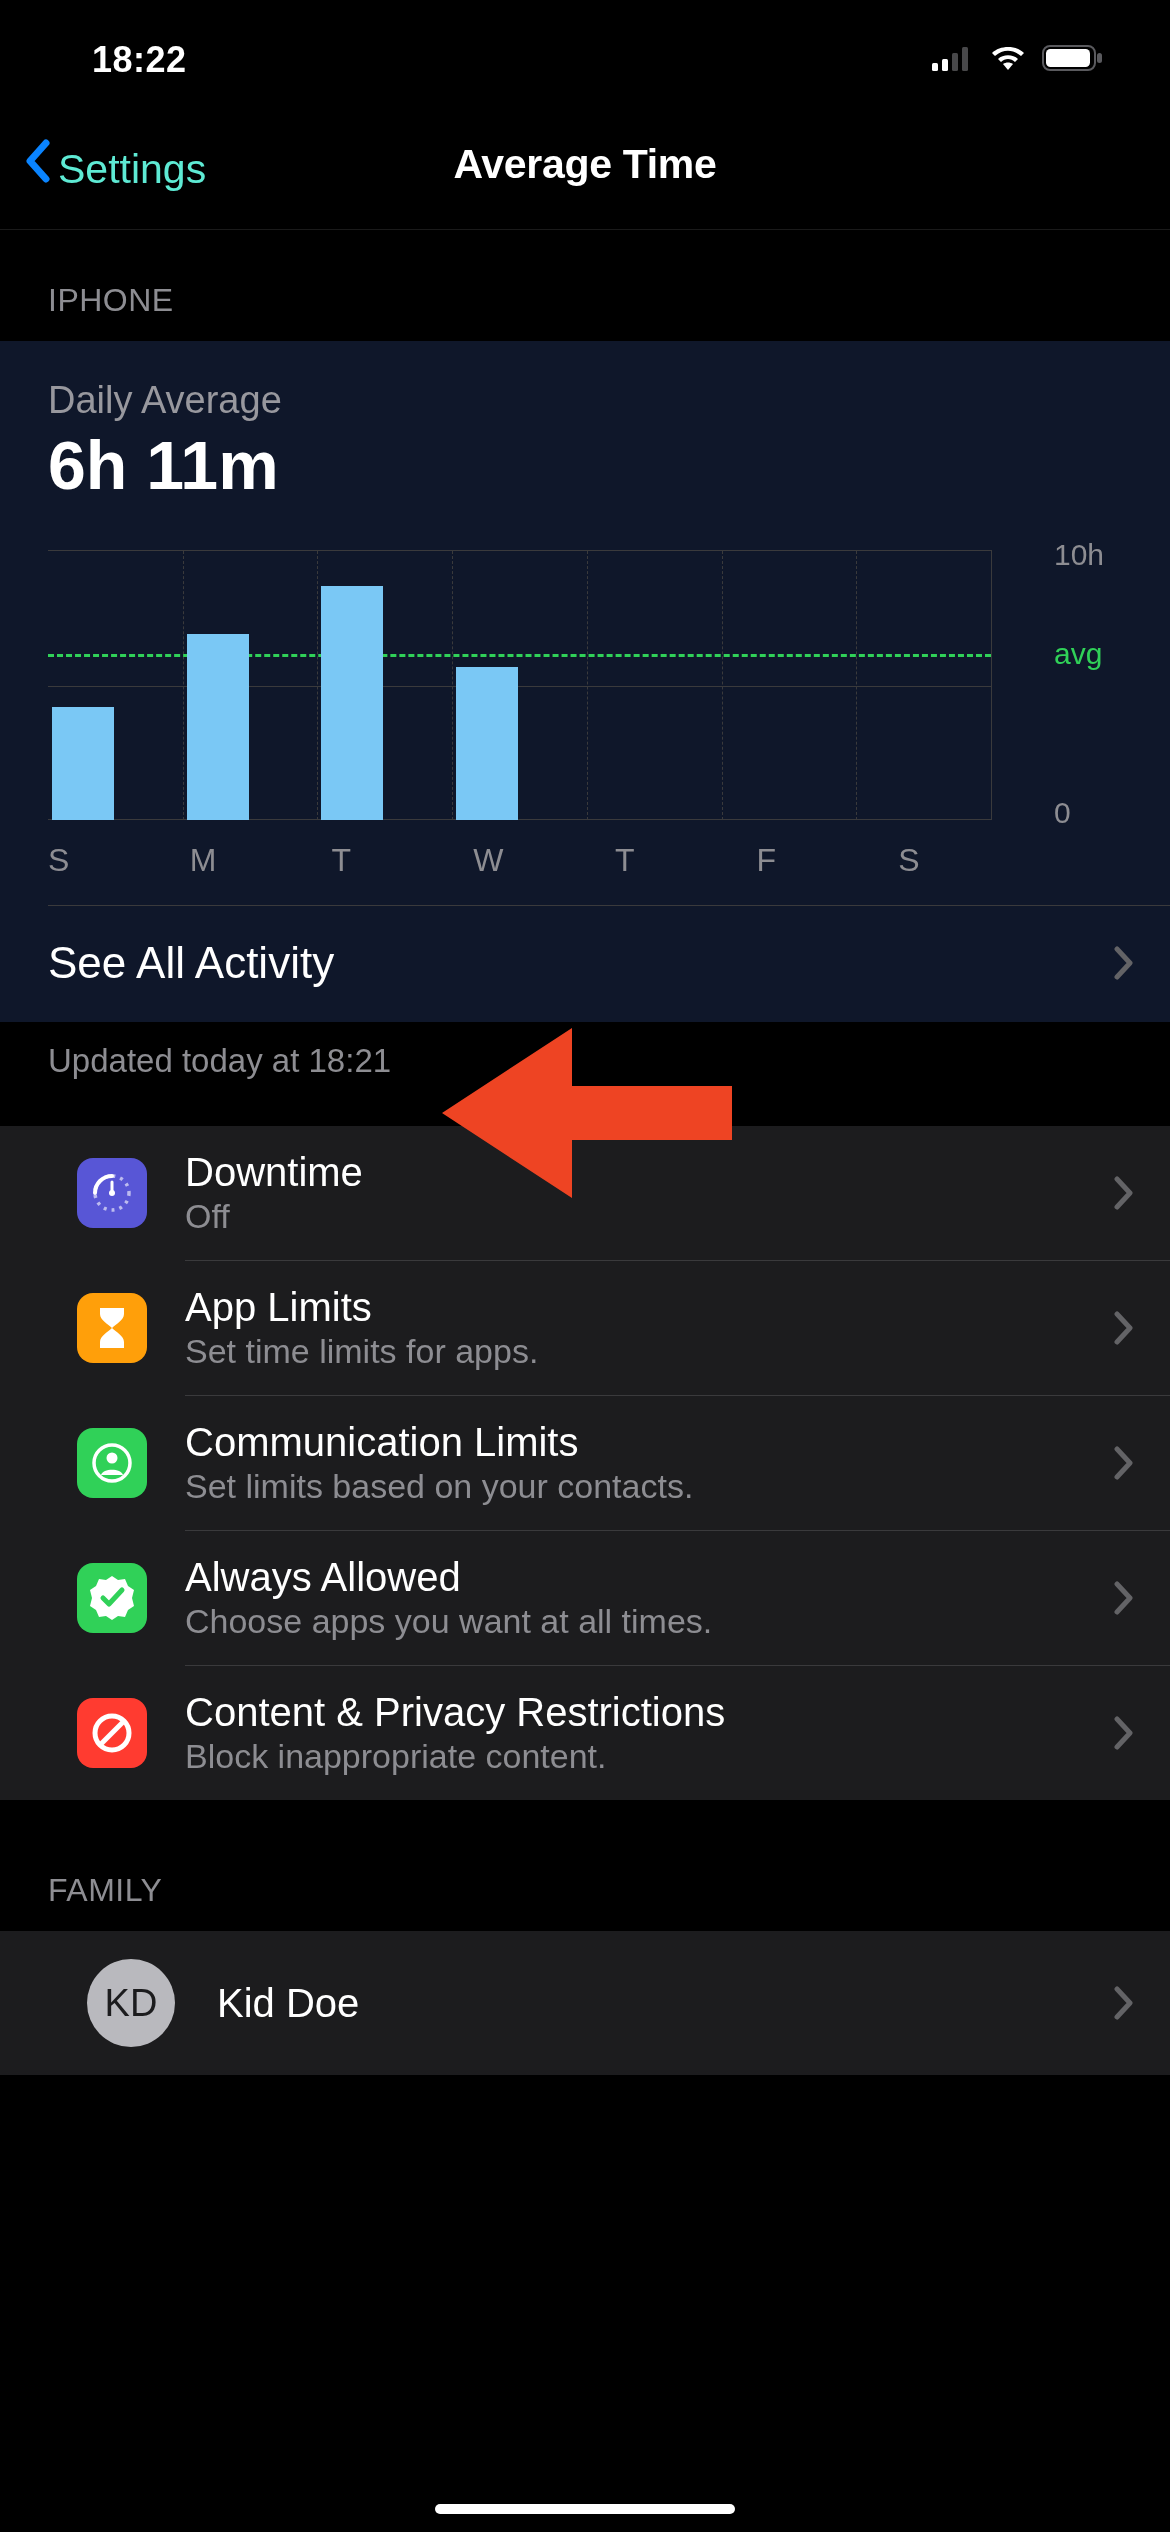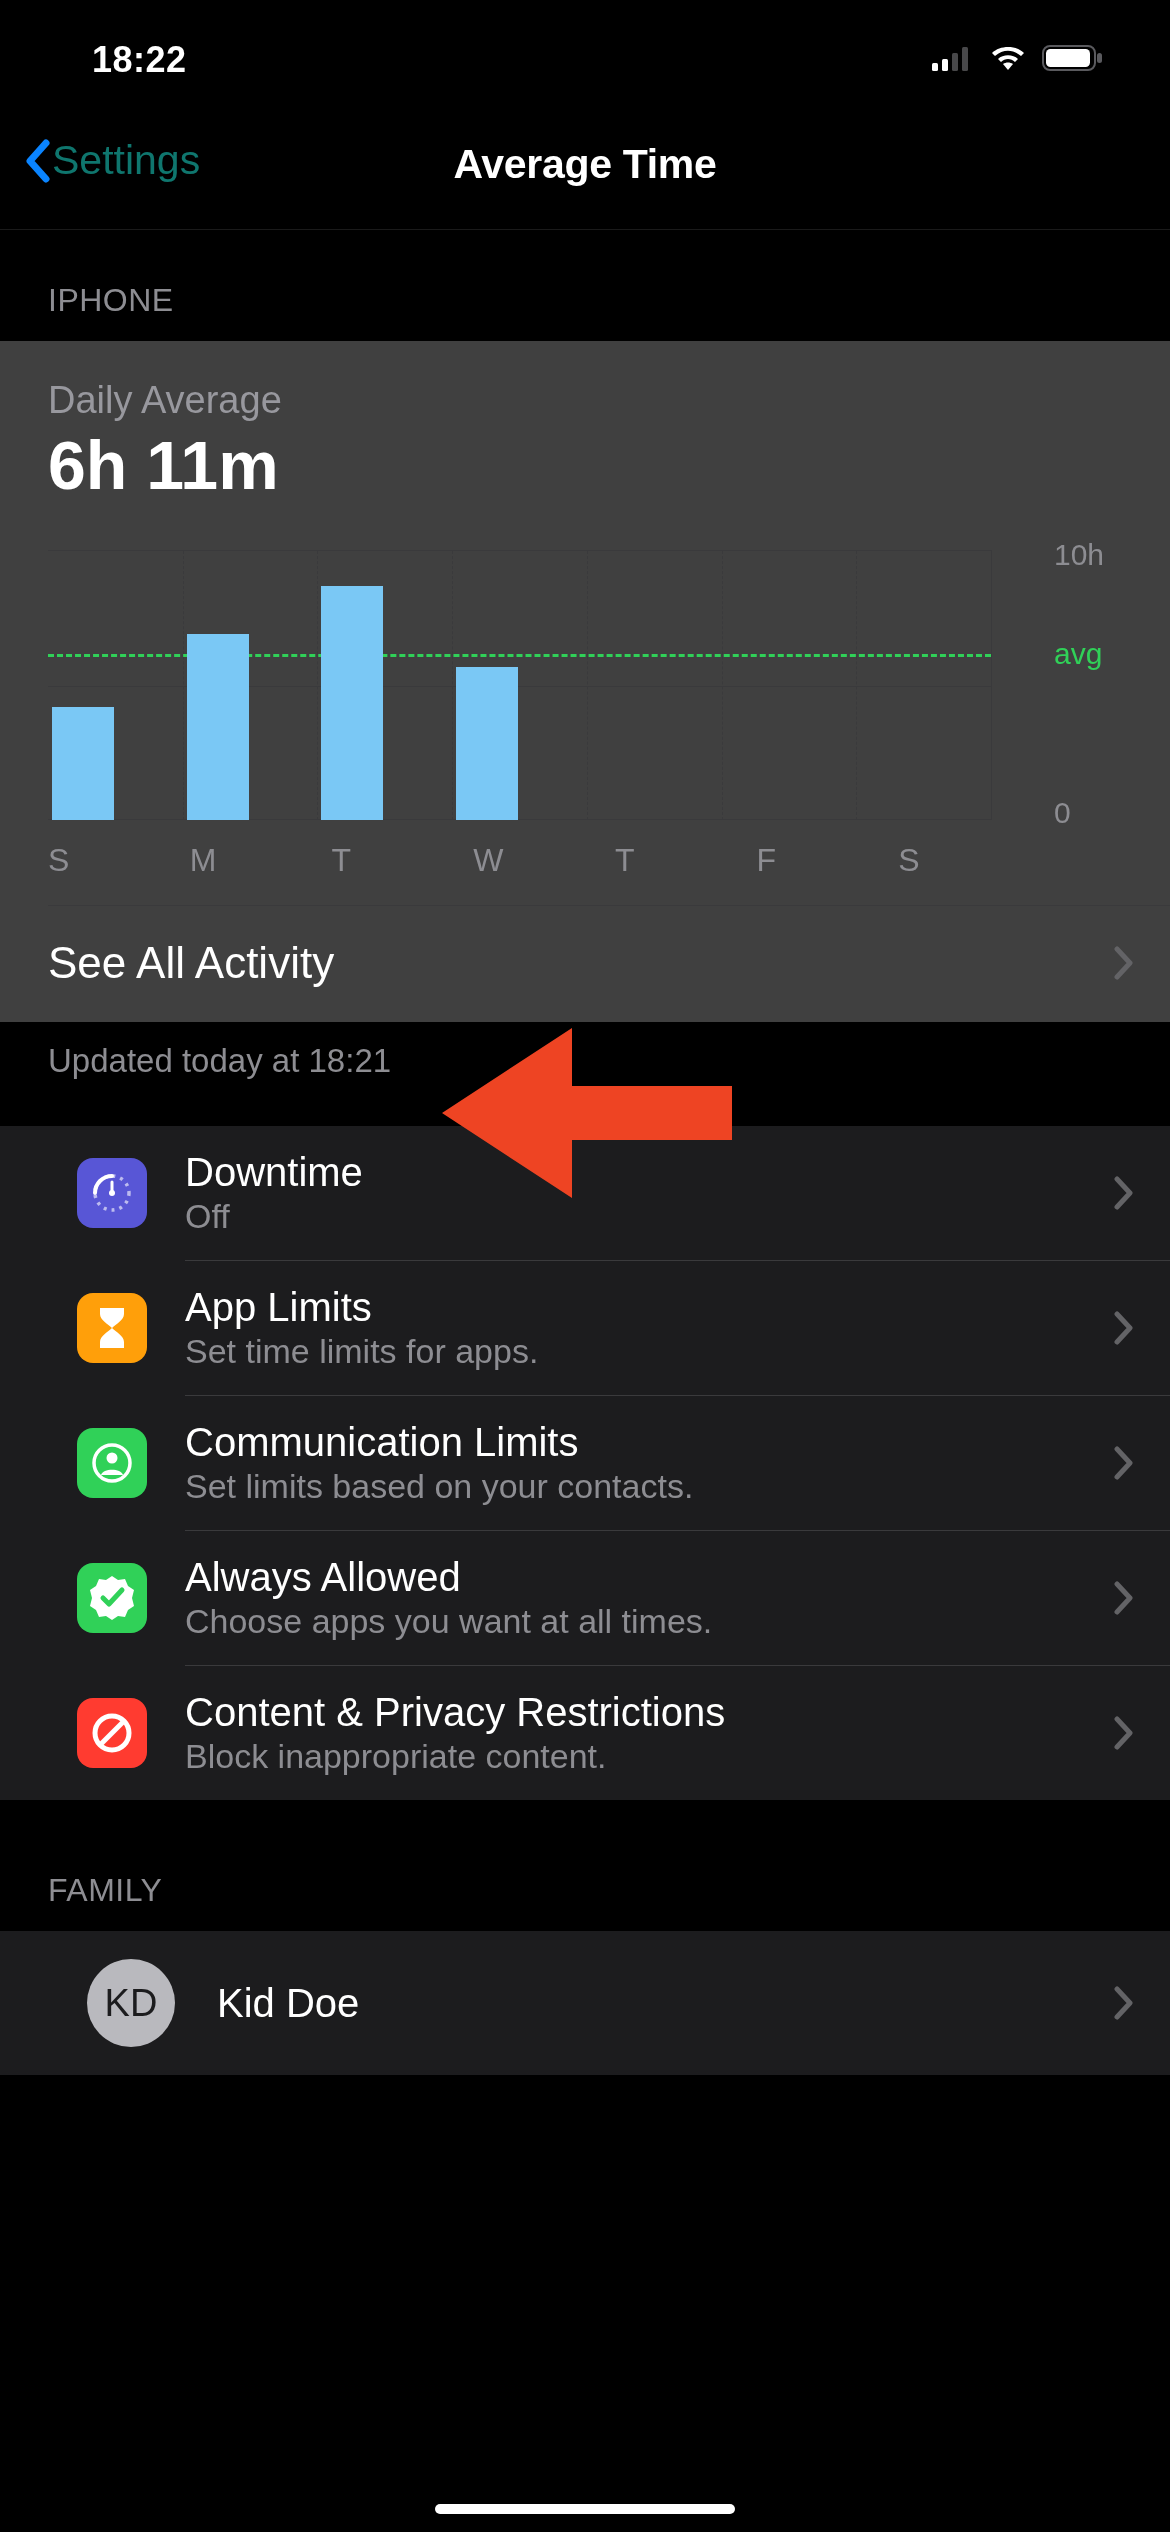--- a/index.html
+++ b/index.html
@@ -27,42 +27,43 @@
     .nav-bar {
       height: 130px;
       display: flex;
       align-items: center;
       position: relative;
       padding: 0 24px;
       border-bottom: 1px solid #1a1a1a;
     }
     .nav-back {
       display: flex;
-      align-items: flex-start;
-      color: #0f766e;
+      align-items: flex-end;
+      gap: 6px;
+      color: #5eead4;
       font-size: 41px;
     }
     .nav-back svg { margin-top: 2px; }
     .nav-title {
       position: absolute;
       left: 50%;
       transform: translateX(-50%);
       font-size: 41px;
       font-weight: 600;
       letter-spacing: -0.3px;
     }
 
     .section-header {
       color: #8d8d92;
       font-size: 32px;
       padding: 52px 48px 22px 48px;
       letter-spacing: 0.5px;
     }
 
-    .card { background: #404040; }
+    .card { background: #0f172a; }
 
     
     .overview { padding: 38px 0 0 0; }
     .overview-inner { padding: 0 48px; }
     .daily-label { color: #98989e; font-size: 38px; }
     .daily-value { color: #fff; font-size: 68px; font-weight: 700; margin-top: 4px; letter-spacing: 0; }
 
     .chart-area { display: flex; padding: 46px 40px 8px 48px; align-items: stretch; gap: 48px; }
     .chart { flex: 1; position: relative; height: 270px; border-top: 1px solid #3a3a3c; border-right: 1px solid #3a3a3c; }
     .chart .grid-h { position: absolute; left: 0; width: 100%; height: 0; border-top: 1px solid #3a3a3c; }

